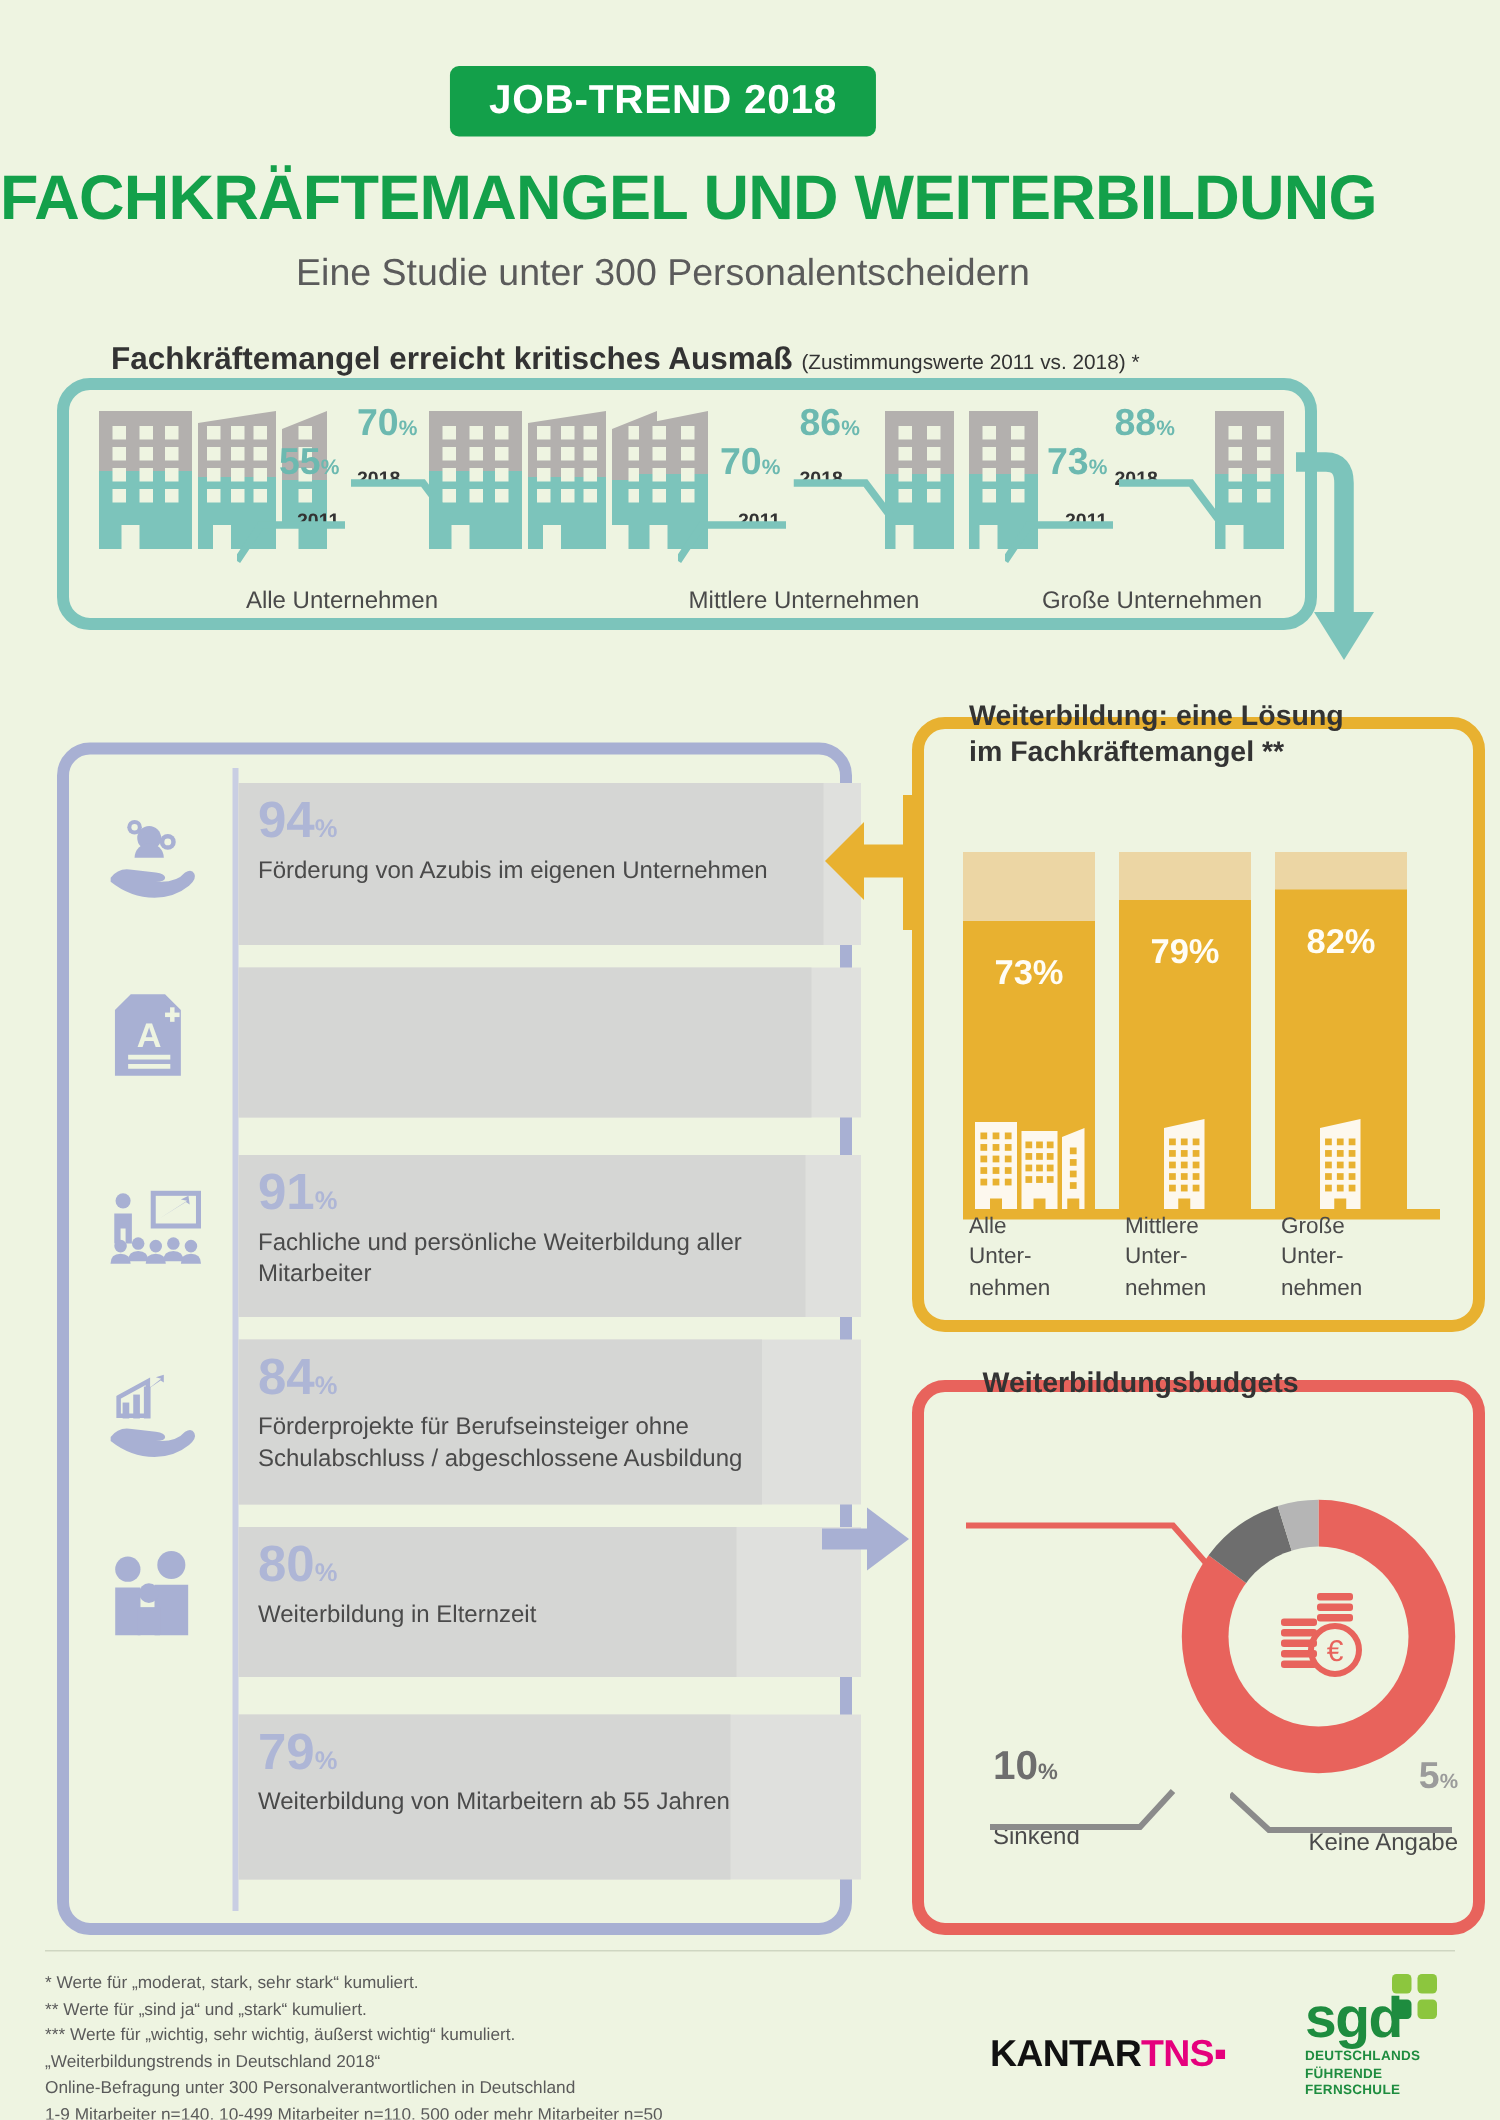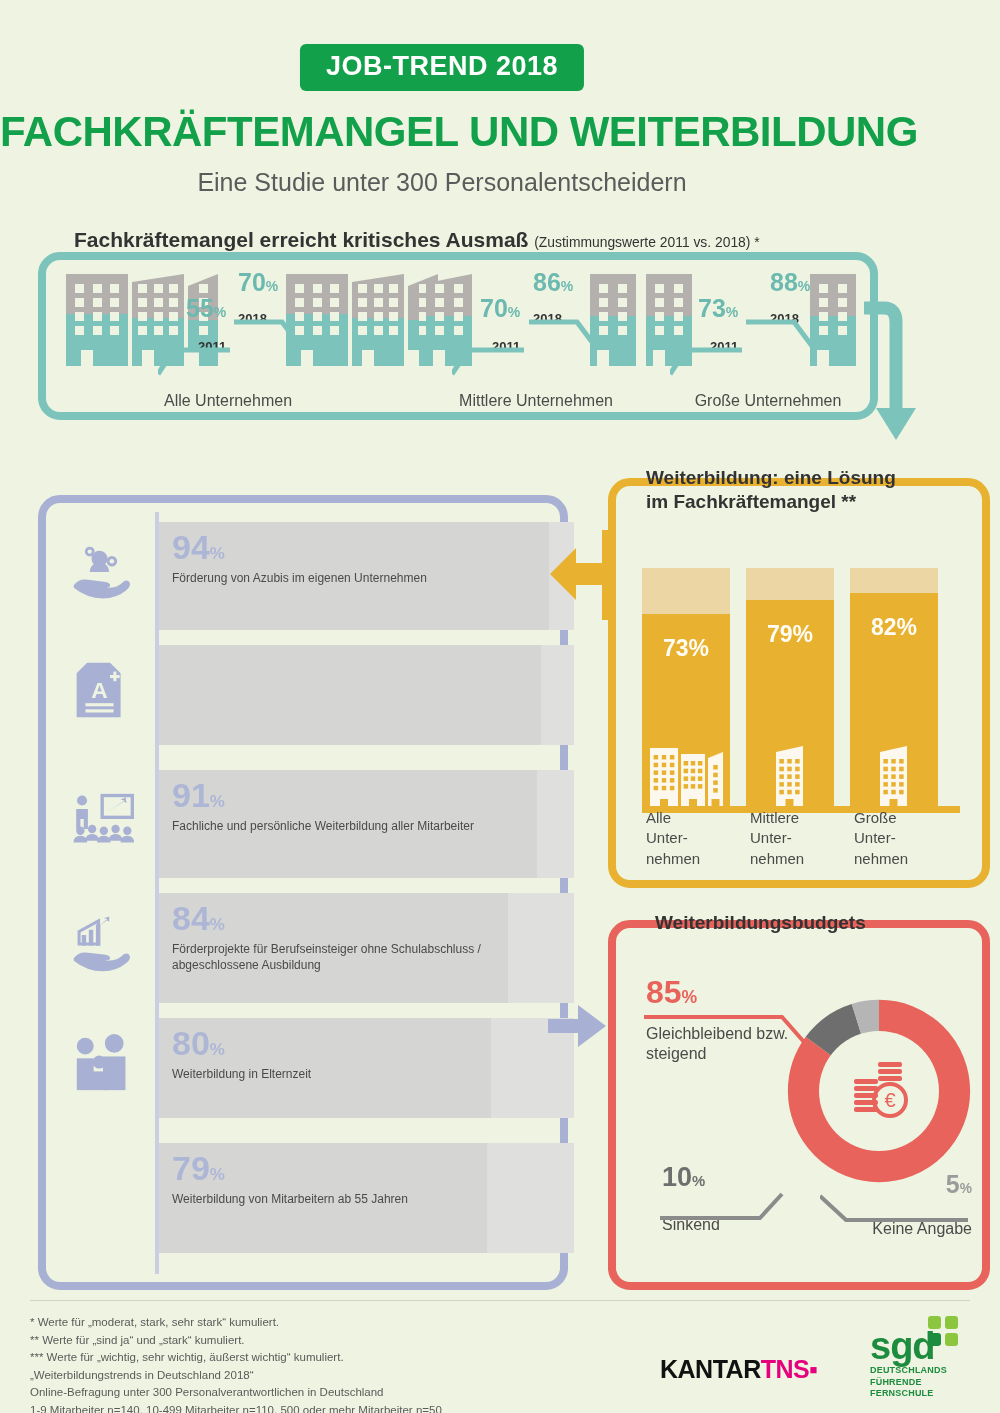--- a/index.html
+++ b/index.html
@@ -69,21 +69,21 @@
   #meas-mask{left:62px;top:487px;width:420px;}
 
   .meas-axis{position:absolute;left:155px;top:512px;width:4px;height:762px;background:#c9cee3;}
   .mrow{position:absolute;left:60px;width:470px;}
   .micon{position:absolute;left:0;top:0;width:85px;text-align:center;color:#a8b0d3;}
   .track{position:absolute;left:99px;background:#dfe0dd;height:100%;}
   .fill{position:absolute;left:0;top:0;height:100%;background:#d5d6d4;}
   .mtxt{position:absolute;left:112px;top:8px;}
   .mnum{font-weight:bold;color:#aeb6d6;font-size:34px;line-height:1;}
   .mnum .u{font-size:17px;}
-  .mlabel{font-size:12px;color:#4a4a4a;line-height:1.3;margin-top:7px;}
+  .mlabel{font-size:16px;color:#4a4a4a;line-height:1.3;margin-top:7px;}
 
   
   #purple-arrow{position:absolute;left:548px;top:995px;width:62px;height:62px;}
 
   
   #yel-panel{left:608px;top:478px;width:382px;height:410px;}
   #yel-panel .frame{border-color:#e8b130;}
   #yel-title{left:646px;top:466px;font-size:19px;line-height:1.25;}
   #yel-mask{left:634px;top:470px;width:286px;height:58px;}
   .ybars{position:absolute;left:20px;top:80px;width:342px;height:260px;}
@@ -163,21 +163,21 @@
         <svg viewBox="0 0 70 34" style="position: absolute; left: 491px; top: 64px; width: 70px; height: 34px;">
           <path d="M0 6 L48 6 L66 30" stroke="#7cc4bb" stroke-width="5" fill="none"></path>
         </svg>
         <div class="statgrp" style="left: 660px; top: 44px;">
           <div class="pct">73<span class="u">%</span></div>
           <div class="yr" style="margin-left:12px;margin-top:18px;">2011</div>
         </div>
         <svg viewBox="0 0 72 34" style="position: absolute; left: 632px; top: 92px; width: 72px; height: 34px;">
           <path d="M0 30 L16 6 L72 6" stroke="#7cc4bb" stroke-width="5" fill="none"></path>
         </svg>
-        <div class="statgrp" style="left: 732px; top: 18px;">
+        <div class="statgrp" style="left: 705px; top: 18px;">
           <div class="pct">88<span class="u">%</span></div>
           <div class="yr" style="margin-top:16px;">2018</div>
         </div>
         <svg viewBox="0 0 70 34" style="position: absolute; left: 708px; top: 64px; width: 70px; height: 34px;">
           <path d="M0 6 L48 6 L66 30" stroke="#7cc4bb" stroke-width="5" fill="none"></path>
         </svg>
         <div class="blabel" style="left: 60px; width: 260px;">Alle Unternehmen</div>
         <div class="blabel" style="left: 368px; width: 260px;">Mittlere Unternehmen</div>
         <div class="blabel" style="left: 600px; width: 260px;">Große Unternehmen</div>
       </div>
@@ -444,26 +444,20 @@
         <rect x="4" y="19" width="24" height="5" rx="2"></rect>
         <rect x="4" y="26" width="24" height="5" rx="2"></rect>
         <rect x="4" y="33" width="24" height="5" rx="2"></rect>
         <rect x="4" y="40" width="24" height="5" rx="2"></rect>
         <rect x="4" y="47" width="24" height="5" rx="2"></rect>
         <circle cx="40" cy="40" r="16" fill="none" stroke="#e8635c" stroke-width="4"></circle>
         <text x="40" y="47" font-size="20" text-anchor="middle" fill="#e8635c" font-family="Liberation Sans, sans-serif">€</text>
       </g>
     </svg>
 
-    <div class="leg" style="left:38px;top:56px;">
-      <div class="ln" style="font-size:32px;color:#e8635c;">
-        <span>85</span><span class="u">%</span>
-      </div>
-      <div class="lt" style="margin-top:16px;width:150px;">Gleichbleibend bzw. steigend</div>
-    </div>
     <svg style="position:absolute;left:36px;top:94px;width:170px;height:42px;" viewBox="0 0 170 42">
       <path d="M0 3 L138 3 L160 28" stroke="#e8635c" stroke-width="4" fill="none"></path>
     </svg>
 
     <div class="leg" style="left:54px;top:244px;">
       <div class="ln" style="font-size:27px;color:#6e6e6e;">
         <span>10</span><span class="u">%</span>
       </div>
       <div class="lt" style="margin-top:24px;">Sinkend</div>
     </div>

